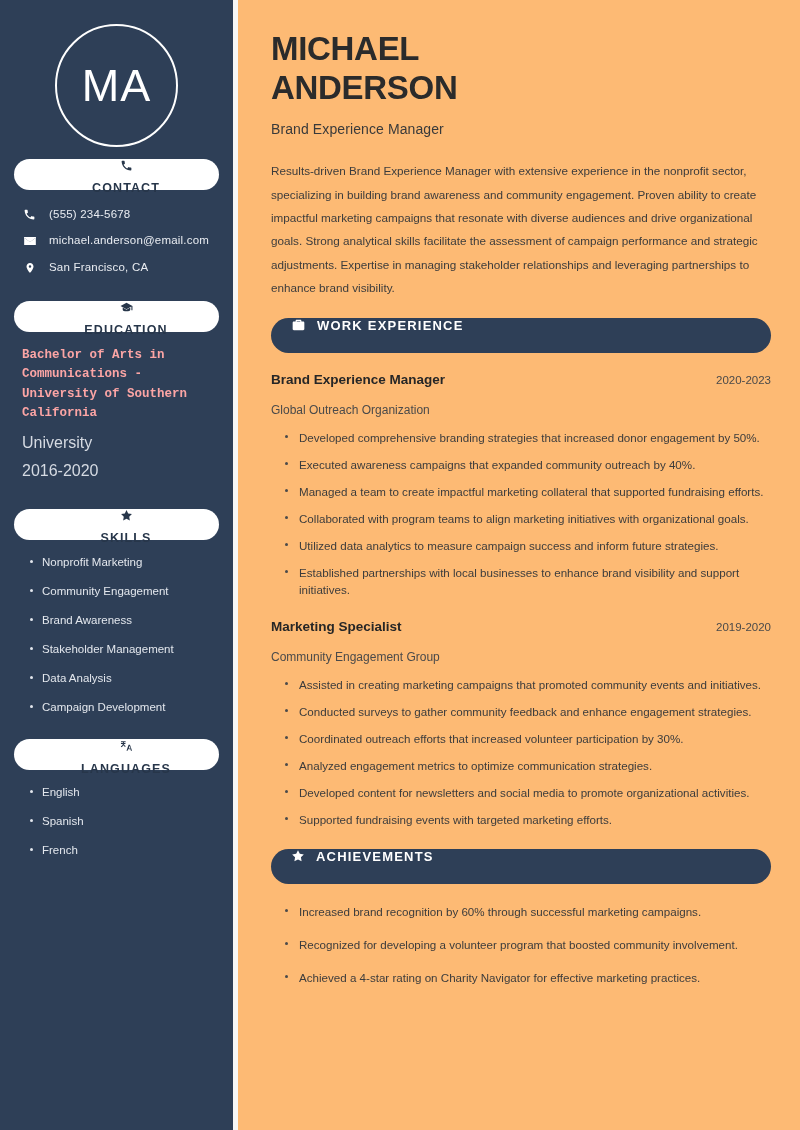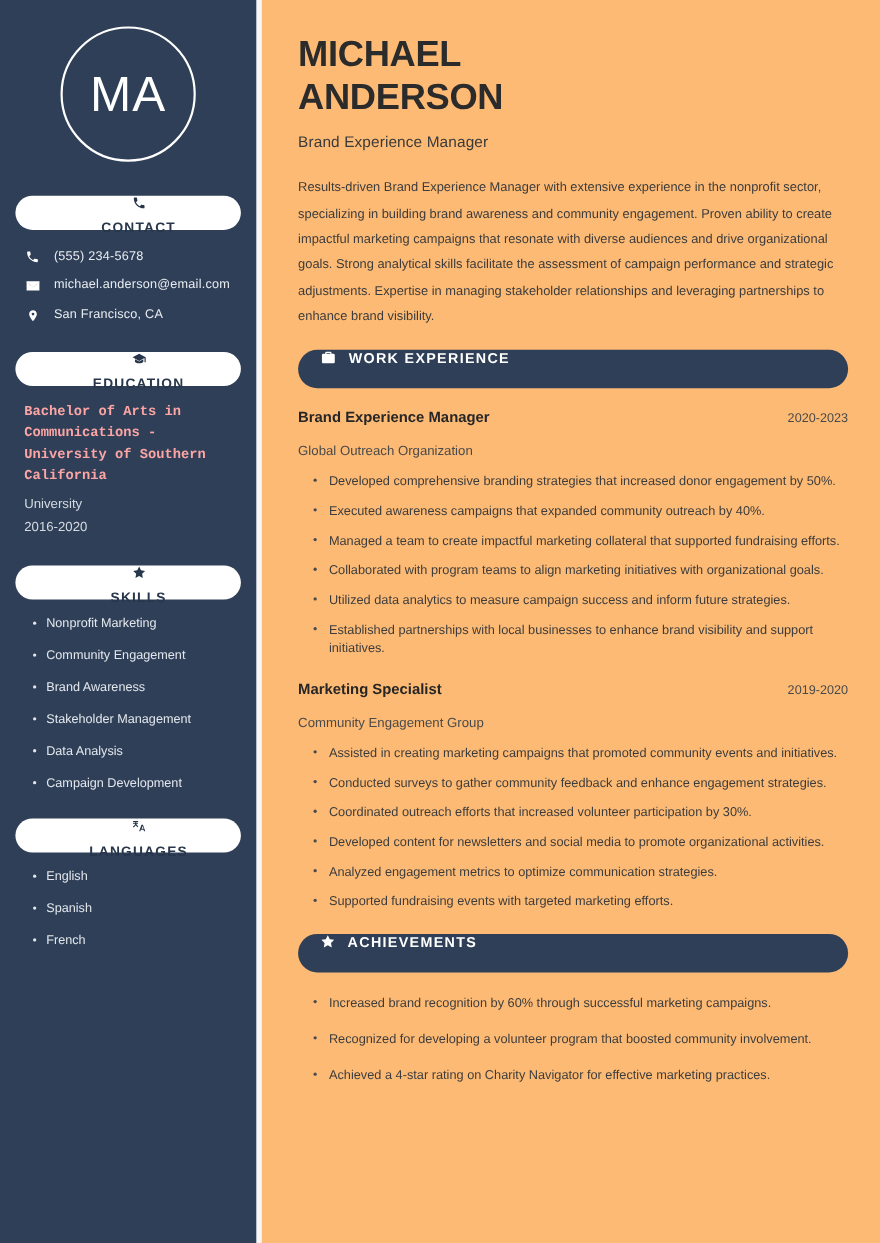--- a/index.html
+++ b/index.html
@@ -39,21 +39,21 @@
     flex: 0 0 5px;
     background: #f7f7f7;
     height: 1130px;
   }
 
   .monogram-wrap {
     display: flex;
     justify-content: center;
     align-items: center;
     padding-top: 24px;
-    padding-bottom: 31px;
+    padding-bottom: 12px;
   }
 
   .monogram {
     width: 123px;
     height: 123px;
     border: 2px solid #ffffff;
     border-radius: 50%;
     display: flex;
     align-items: center;
     justify-content: center;
@@ -116,21 +116,21 @@
   .edu-degree {
     font-size: 12.5px;
     font-weight: bold;
     line-height: 1.55;
     color: #fca5a5;
     margin-bottom: 5px;
     font-family: Liberation Mono, monospace;
   }
 
   .edu-school, .edu-dates {
-    font-size: 12px;
+    font-size: 16px;
     color: #d5dae2;
     line-height: 1.75;
   }
 
   .side-list { list-style: none; padding: 0 6px 0 16px; margin-bottom: 24px; }
 
   .side-list li {
     font-size: 11.5px;
     color: #e3e7ed;
     line-height: 1.4;
@@ -395,22 +395,22 @@
       <div class="entry-head">
         <span class="entry-role">Marketing Specialist</span>
         <span class="entry-dates">2019-2020</span>
       </div>
       <div class="entry-org">Community Engagement Group</div>
     </div>
     <ul class="bullets">
       <li>Assisted in creating marketing campaigns that promoted community events and initiatives.</li>
       <li>Conducted surveys to gather community feedback and enhance engagement strategies.</li>
       <li>Coordinated outreach efforts that increased volunteer participation by 30%.</li>
+      <li>Analyzed engagement metrics to optimize communication strategies.</li>
       <li>Developed content for newsletters and social media to promote organizational activities.</li>
-      <li>Analyzed engagement metrics to optimize communication strategies.</li>
       <li>Supported fundraising events with targeted marketing efforts.</li>
     </ul>
 
     <div class="dark-pill">
       <span class="ico">
         <svg width="14" height="14" viewBox="0 0 24 24" fill="#ffffff">
             <path d="M12 2l3.1 6.3 6.9 1-5 4.9 1.2 6.9L12 17.8 5.8 21.1 7 14.2 2 9.3l6.9-1L12 2z"></path>
           </svg>
       </span>
       <span class="dark-pill-label">ACHIEVEMENTS</span>

